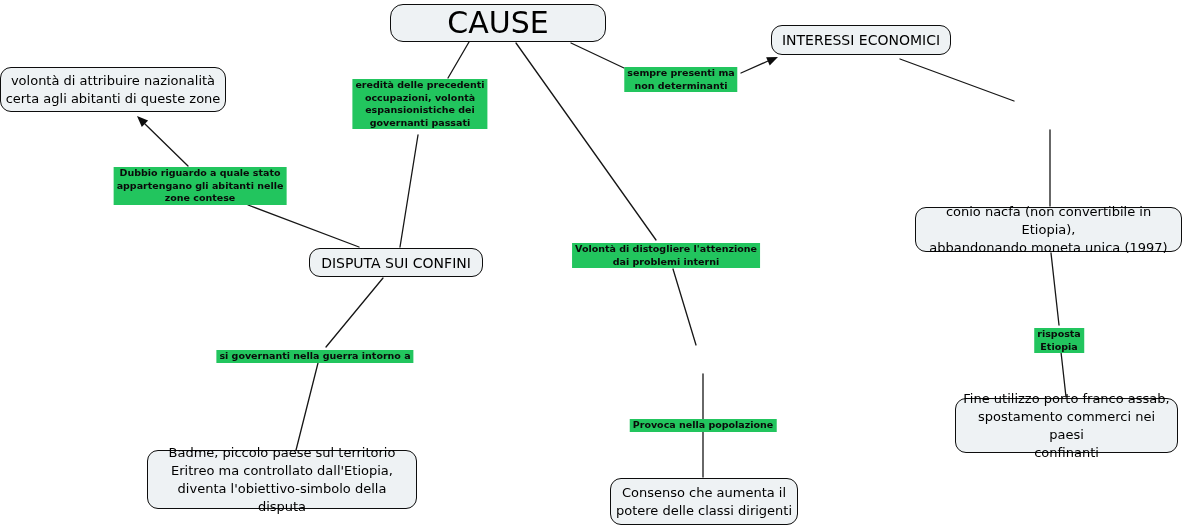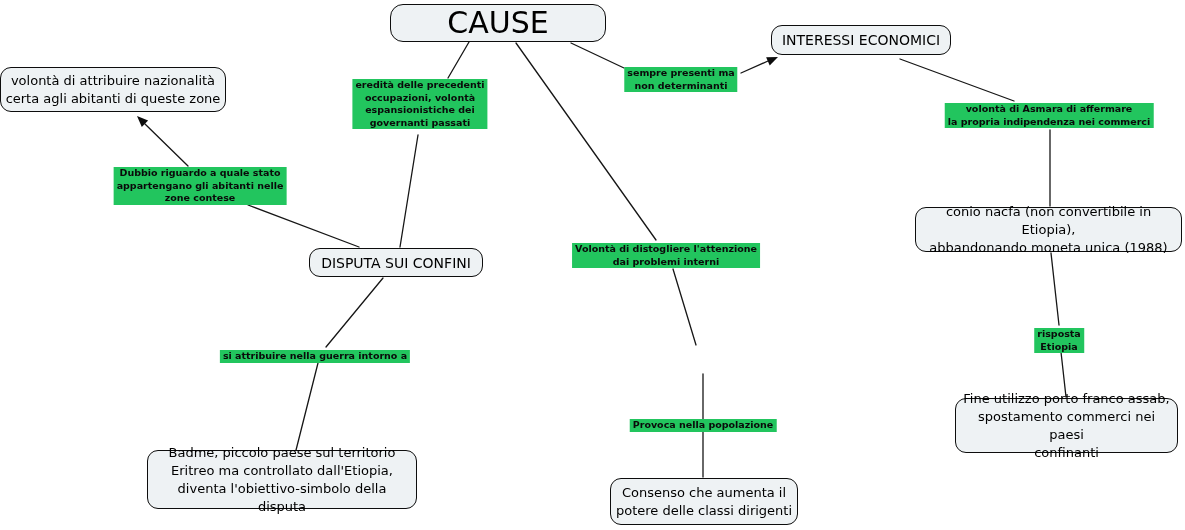--- a/index.html
+++ b/index.html
@@ -68,41 +68,39 @@
     <line x1="318" y1="363" x2="292" y2="466"></line>
     <line x1="703" y1="374" x2="703" y2="477"></line>
   </svg>
 
   <div class="node" id="n-interessi">INTERESSI ECONOMICI</div>
   <div class="node" id="n-cause">CAUSE</div>
   <div class="node" id="n-volonta">volontà di attribuire nazionalità
 certa agli abitanti di queste zone</div>
   <div class="node" id="n-disputa">DISPUTA SUI CONFINI</div>
   <div class="node" id="n-conio">conio nacfa (non convertibile in Etiopia),
-abbandonando moneta unica (1988)</div>
+abbandonando moneta unica (1997)</div>
   <div class="node" id="n-fine">Fine utilizzo porto franco assab,
 spostamento commerci nei paesi
 confinanti</div>
   <div class="node" id="n-badme">Badme, piccolo paese sul territorio
 Eritreo ma controllato dall'Etiopia,
 diventa l'obiettivo-simbolo della disputa</div>
   <div class="node" id="n-consenso">Consenso che aumenta il
 potere delle classi dirigenti</div>
 
   <div class="llabel" id="l-eredita">eredità delle precedenti
 occupazioni, volontà
 espansionistiche dei
 governanti passati</div>
   <div class="llabel" id="l-sempre">sempre presenti ma
 non determinanti</div>
   <div class="llabel" id="l-dubbio">Dubbio riguardo a quale stato
 appartengano gli abitanti nelle
 zone contese</div>
-  <div class="llabel" id="l-asmara">volontà di Asmara di affermare
-la propria indipendenza nei commerci</div>
   <div class="llabel" id="l-distogliere">Volontà di distogliere l'attenzione
 dai problemi interni</div>
-  <div class="llabel" id="l-concentra">si attribuire nella guerra intorno a</div>
+  <div class="llabel" id="l-concentra">si governanti nella guerra intorno a</div>
   <div class="llabel" id="l-risposta">risposta
 Etiopia</div>
   <div class="llabel" id="l-provoca">Provoca nella popolazione</div>
 
 </div>
 
 </body></html>

